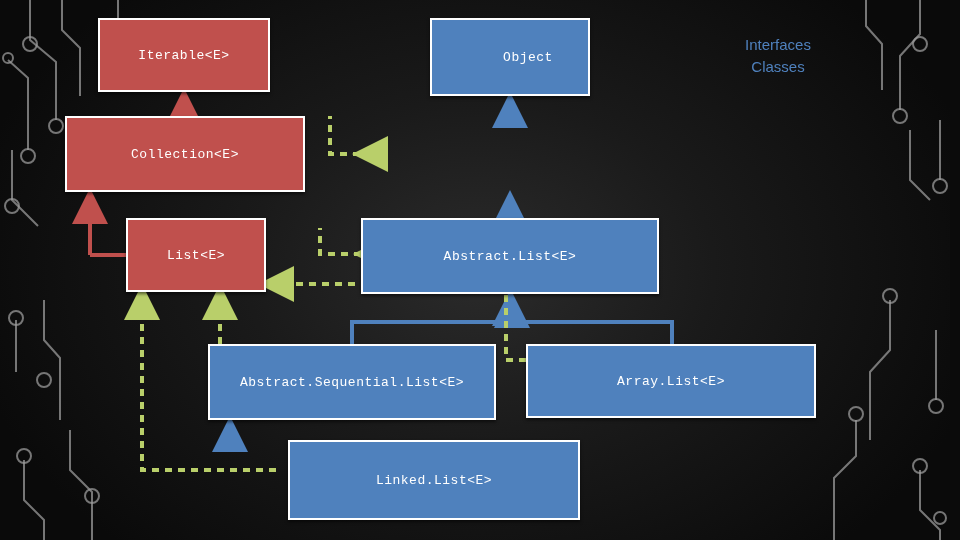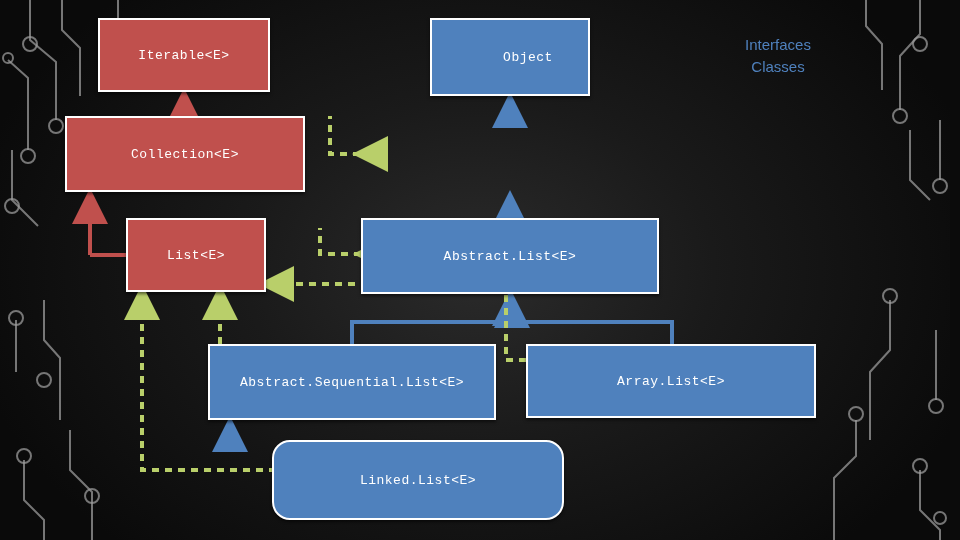--- a/index.html
+++ b/index.html
@@ -138,15 +138,15 @@
     <div>Classes</div>
   </div>
 
   <div class="node iface" style="left:98px;top:18px;width:172px;height:74px;">Iterable&lt;E&gt;</div>
   <div class="node cls" style="left:430px;top:18px;width:160px;height:78px;padding-left:36px;">Object</div>
   <div class="node iface" style="left:65px;top:116px;width:240px;height:76px;">Collection&lt;E&gt;</div>
   <div class="node iface" style="left:126px;top:218px;width:140px;height:74px;">List&lt;E&gt;</div>
   <div class="node cls" style="left:361px;top:218px;width:298px;height:76px;">Abstract.List&lt;E&gt;</div>
   <div class="node cls" style="left:208px;top:344px;width:288px;height:76px;">Abstract.Sequential.List&lt;E&gt;</div>
   <div class="node cls" style="left:526px;top:344px;width:290px;height:74px;">Array.List&lt;E&gt;</div>
-  <div class="node cls" style="left:272px;top:440px;width:292px;height:80px;border-radius:18px;">Linked.List&lt;E&gt;</div>
+  <div class="node cls" style="left:288px;top:440px;width:292px;height:80px;">Linked.List&lt;E&gt;</div>
 
 </div>
 
 </body></html>

